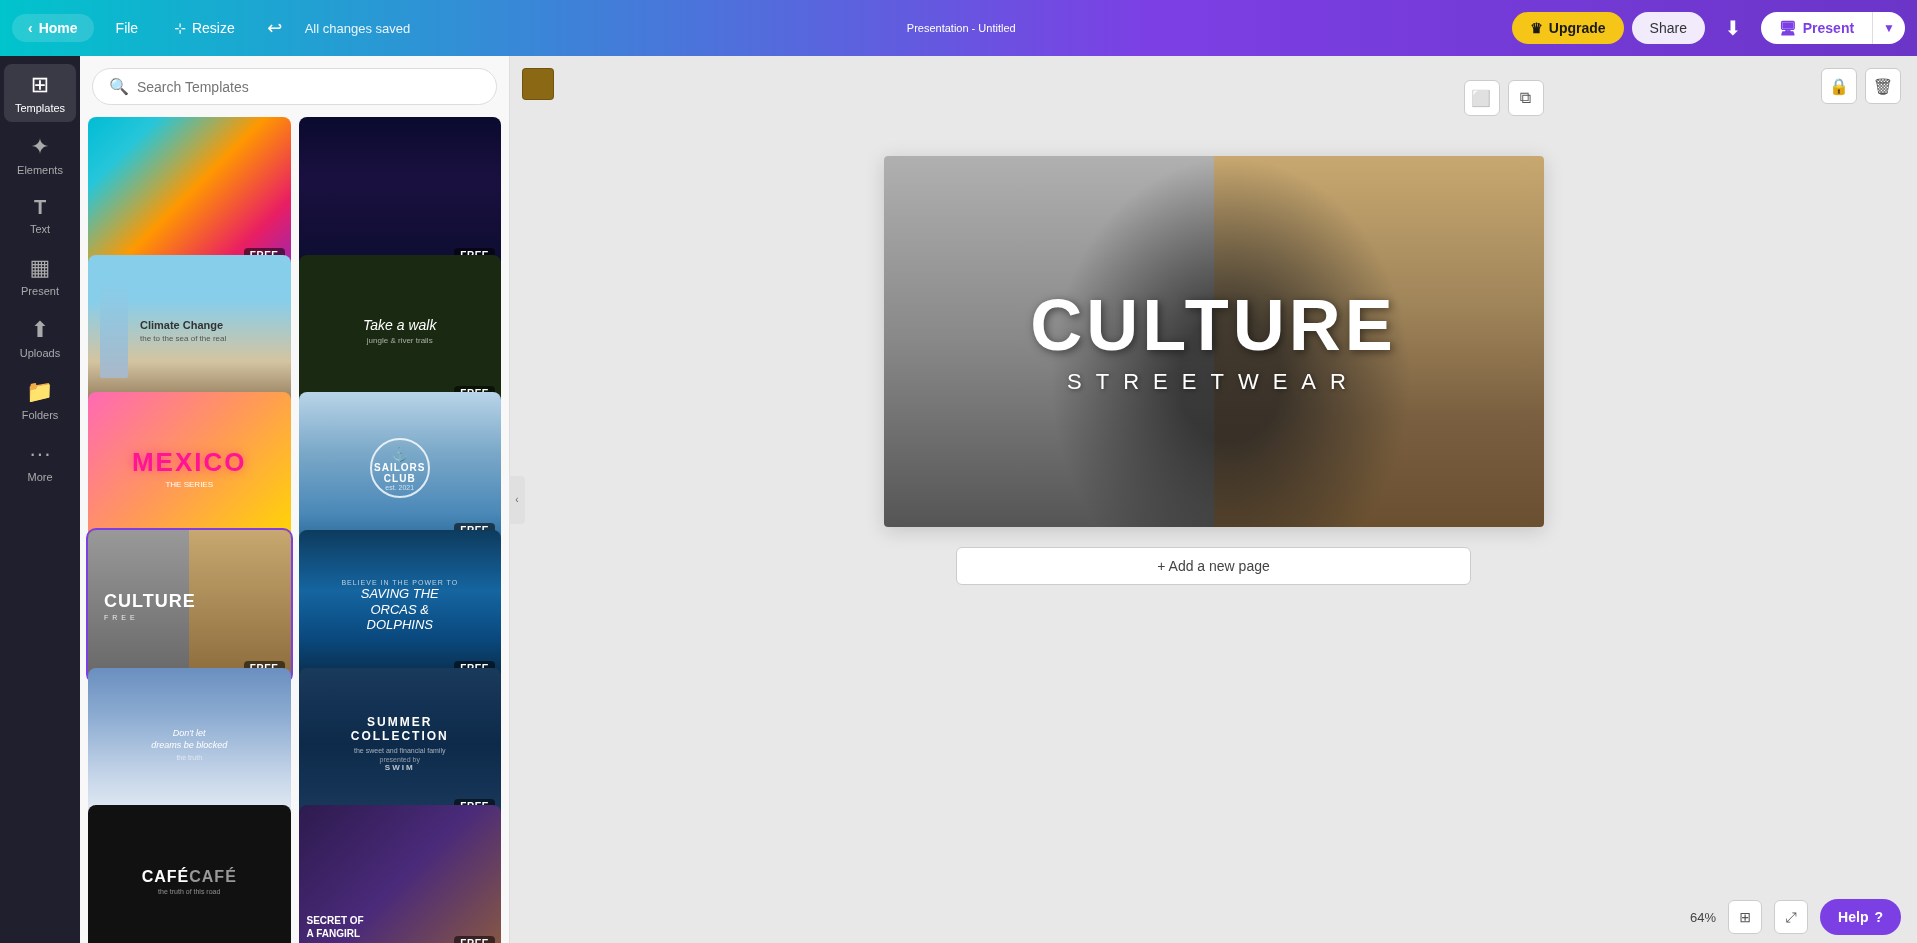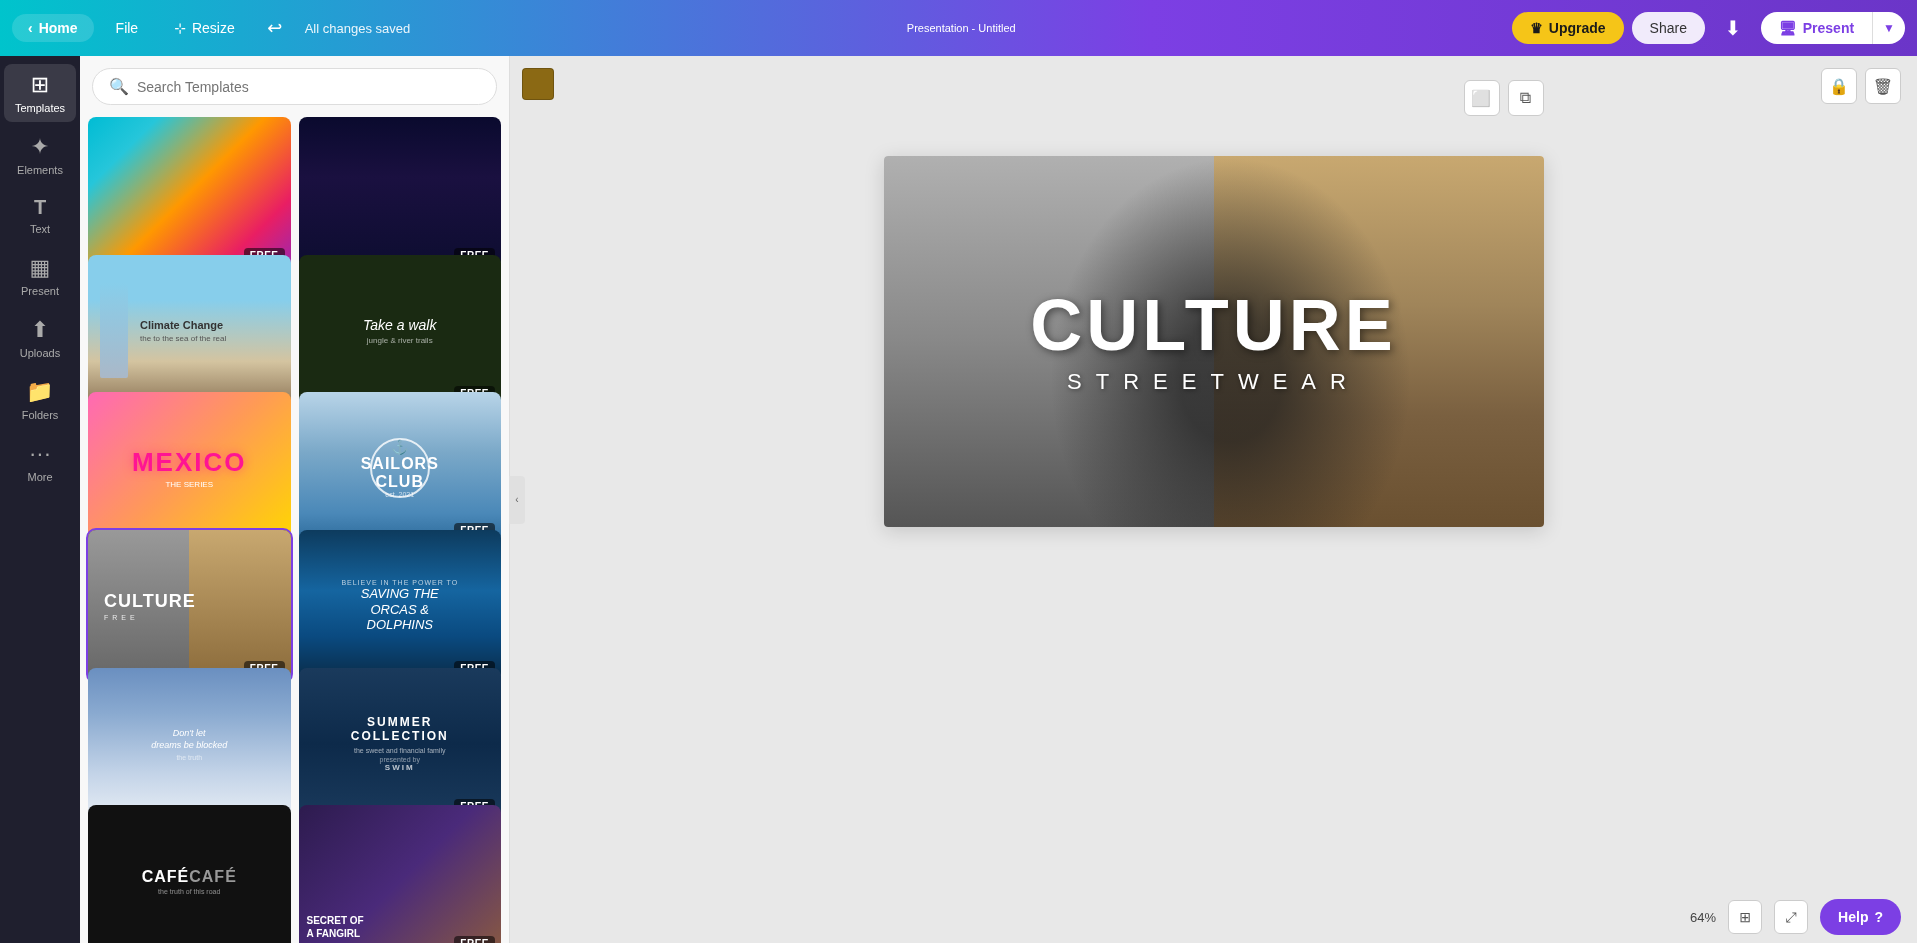--- a/index.html
+++ b/index.html
@@ -214,21 +214,21 @@
       letter-spacing: 0.5px;
     }
     .tc-circle-badge {
       width: 60px; height: 60px;
       border: 2px solid rgba(255,255,255,0.8);
       border-radius: 50%;
       display: flex; flex-direction: column;
       align-items: center; justify-content: center;
       color: white;
     }
-    .tc-circle-title { font-size: 16px; font-weight: 700; letter-spacing: 1px; }
+    .tc-circle-title { font-size: 10px; font-weight: 700; letter-spacing: 1px; }
     .tc-circle-sub { font-size: 7px; color: rgba(255,255,255,0.7); }
 
     
     .hide-panel-btn {
       position: absolute;
       right: -16px;
       top: 50%;
       transform: translateY(-50%);
       width: 16px;
       height: 48px;
@@ -664,20 +664,23 @@
 
           <div style="position:absolute;left:25%;top:0;width:55%;height:100%;background:radial-gradient(ellipse at 50% 60%,rgba(30,30,30,0.7) 20%,transparent 70%);"></div>
 
           <div class="slide-text-overlay">
             <span class="slide-culture-title">CULTURE</span>
             <span class="slide-streetwear-title">STREETWEAR</span>
           </div>
         </div>
       </div>
 
+      <div class="canvas-bottom">
+        <button class="add-page-btn">+ Add a new page</button>
+      </div>
     </div>
 
   </div>
 </div>
 
 <div class="status-bar">
   <span class="zoom-level">64%</span>
   <button class="status-btn">
     <span>⊞</span>
   </button>

